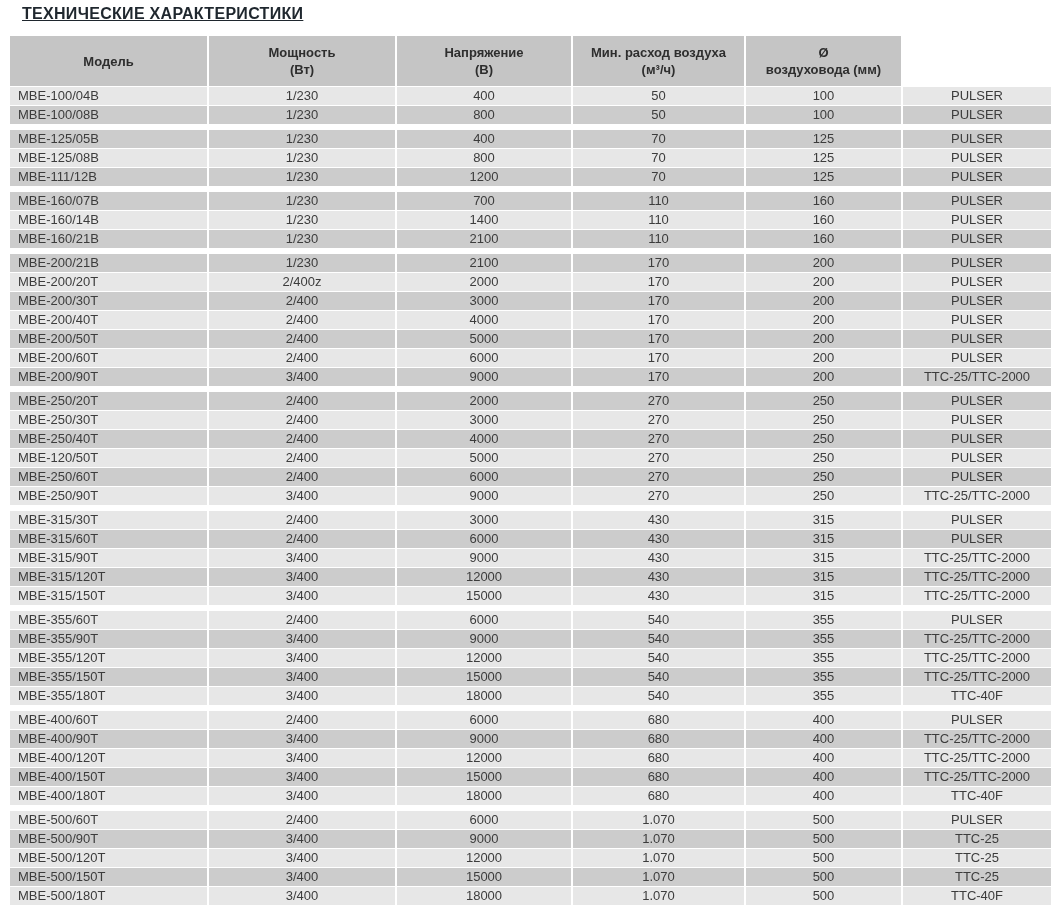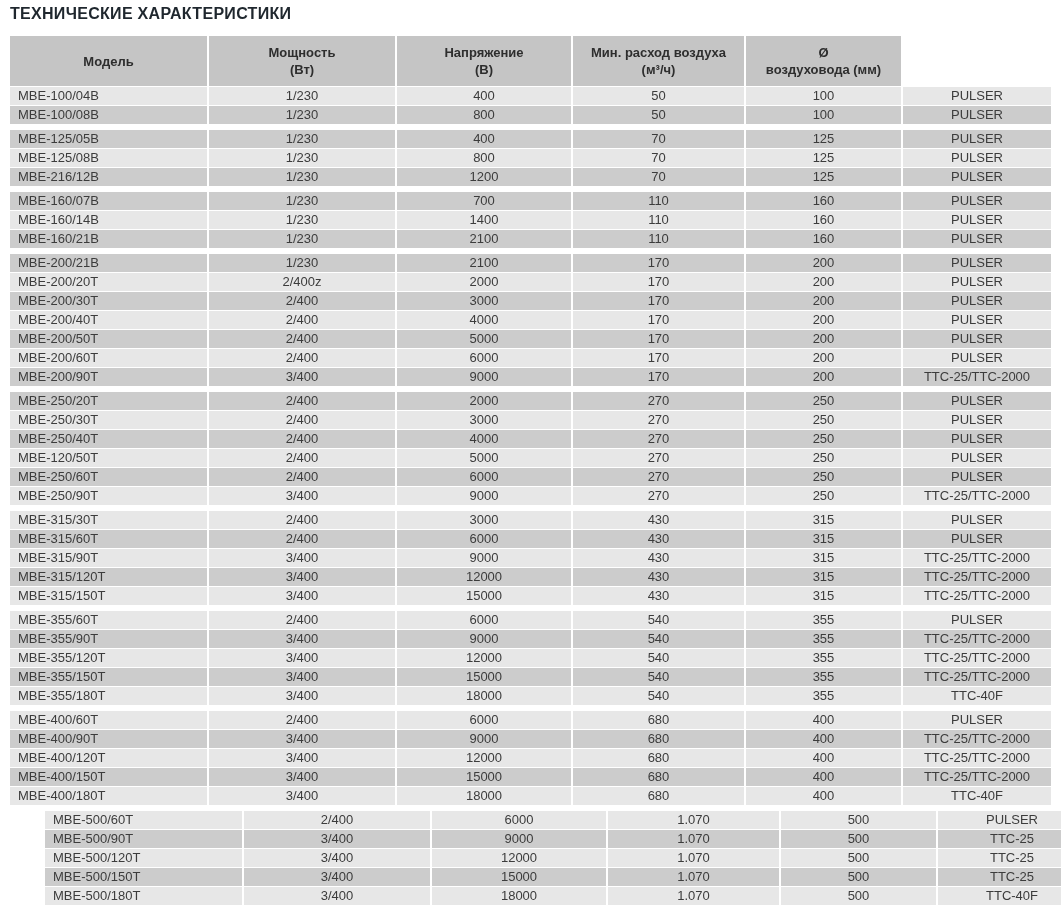--- a/index.html
+++ b/index.html
@@ -10,23 +10,24 @@
     --title-text:#1f272e;
   }
   *{box-sizing:border-box;}
   html,body{margin:0;padding:0;}
   body{
     width:1061px;height:923px;background:#ffffff;overflow:hidden;
     font-family:"Liberation Sans","DejaVu Sans",sans-serif;
   }
   .page{padding:5px 10px 0 10px;}
   .title{
-    margin:0 0 13px 0;
+    margin:0 0 13px 12px;
     font-size:16px;font-weight:bold;color:var(--title-text);
     letter-spacing:0.3px;
+    text-decoration:underline;
   }
   .grid{
     display:grid;
     grid-template-columns:197px 186px 174px 171px 155px 148px;
     column-gap:2px;
     border-radius:19px;
   }
   .header-row{margin-bottom:1px;}
   .header-cell{
     background:var(--header-bg);
@@ -39,21 +40,21 @@
   .row{margin-bottom:1px;}
   .row.light .cell{background:var(--row-light);}
   .row.dark .cell{background:var(--row-dark);}
   .cell{
     height:18px;line-height:18px;
     font-size:13px;color:var(--cell-text);
     text-align:center;white-space:nowrap;overflow:hidden;
   }
   .cell.model{text-align:left;padding-left:8px;}
   .group{margin-bottom:6px;}
-  .group:last-child{margin-bottom:0;margin-left:35px;}
+  .group:last-child{margin-bottom:0;}
 </style>
 </head>
 <body>
 
 <div class="page">
   <h1 class="title">ТЕХНИЧЕСКИЕ ХАРАКТЕРИСТИКИ</h1>
 
   <div>
     <div class="grid header-row">
         <div class="header-cell">
@@ -106,21 +107,21 @@
           </div>
           <div class="grid row light">
             <div class="cell model">MBE-125/08B</div>
             <div class="cell">1/230</div>
             <div class="cell">800</div>
             <div class="cell">70</div>
             <div class="cell">125</div>
             <div class="cell">PULSER</div>
           </div>
           <div class="grid row dark">
-            <div class="cell model">MBE-216/12B</div>
+            <div class="cell model">MBE-111/12B</div>
             <div class="cell">1/230</div>
             <div class="cell">1200</div>
             <div class="cell">70</div>
             <div class="cell">125</div>
             <div class="cell">PULSER</div>
           </div>
         </div>
         <div class="group">
           <div class="grid row dark">
             <div class="cell model">MBE-160/07B</div>

